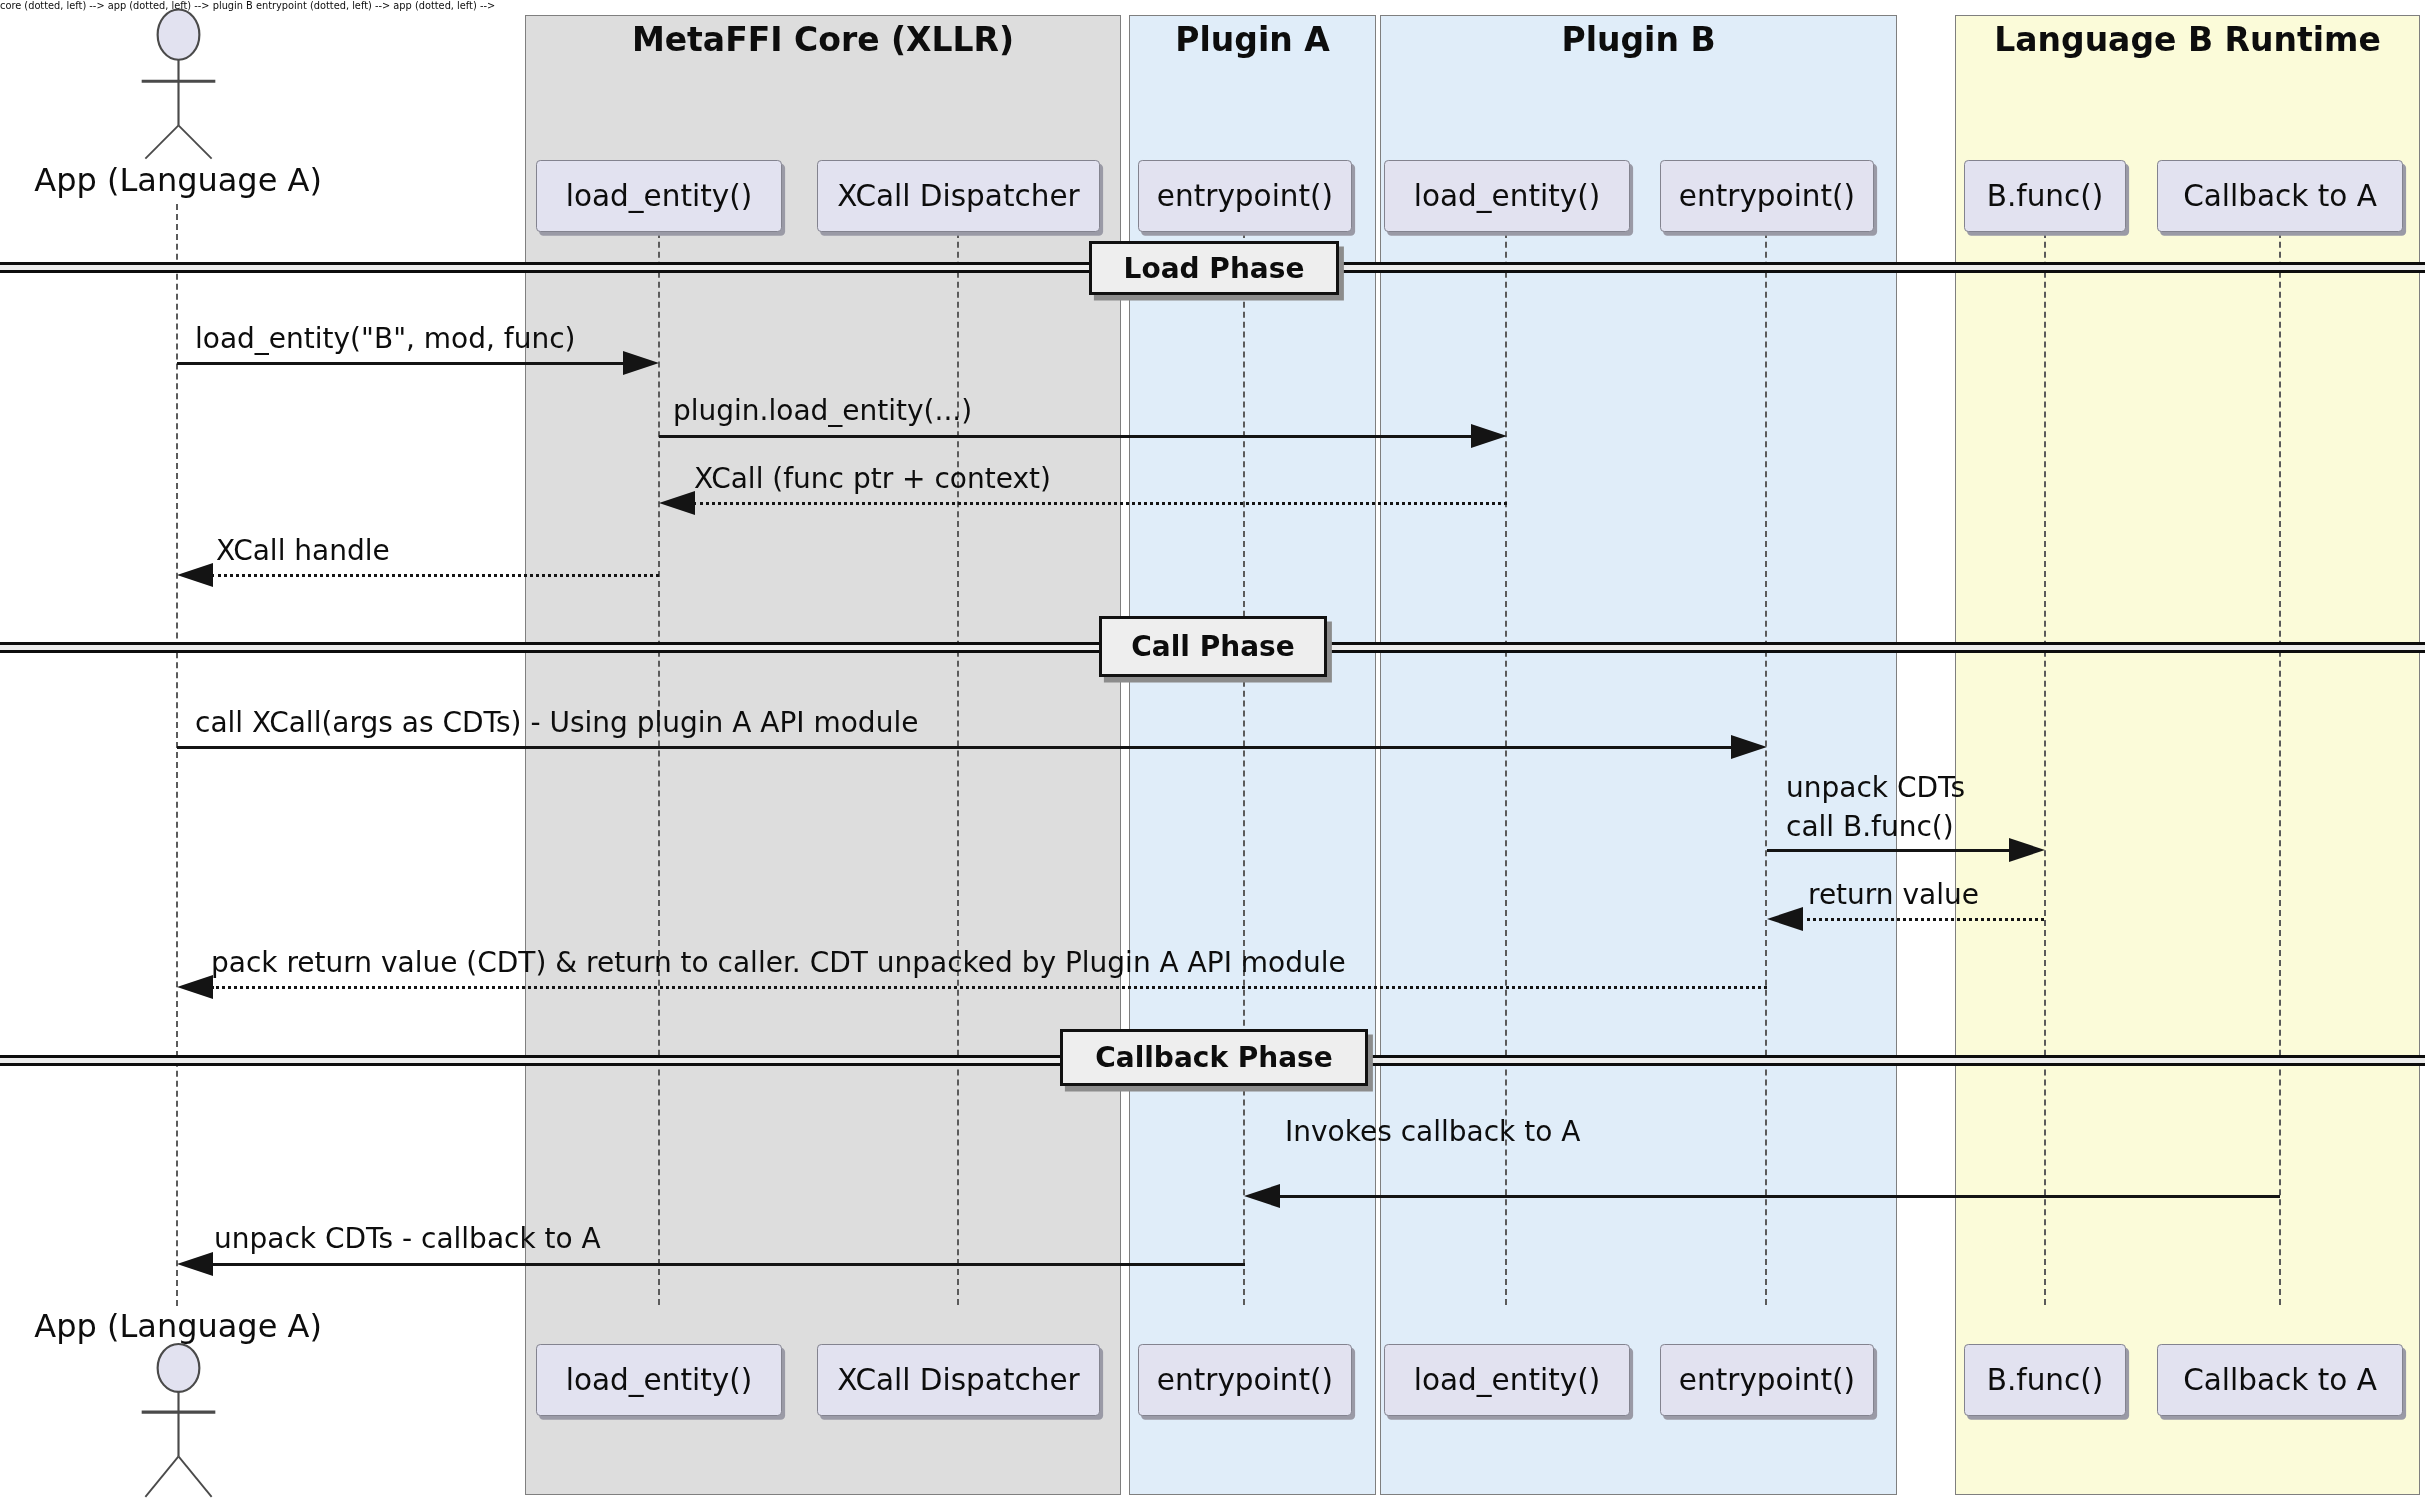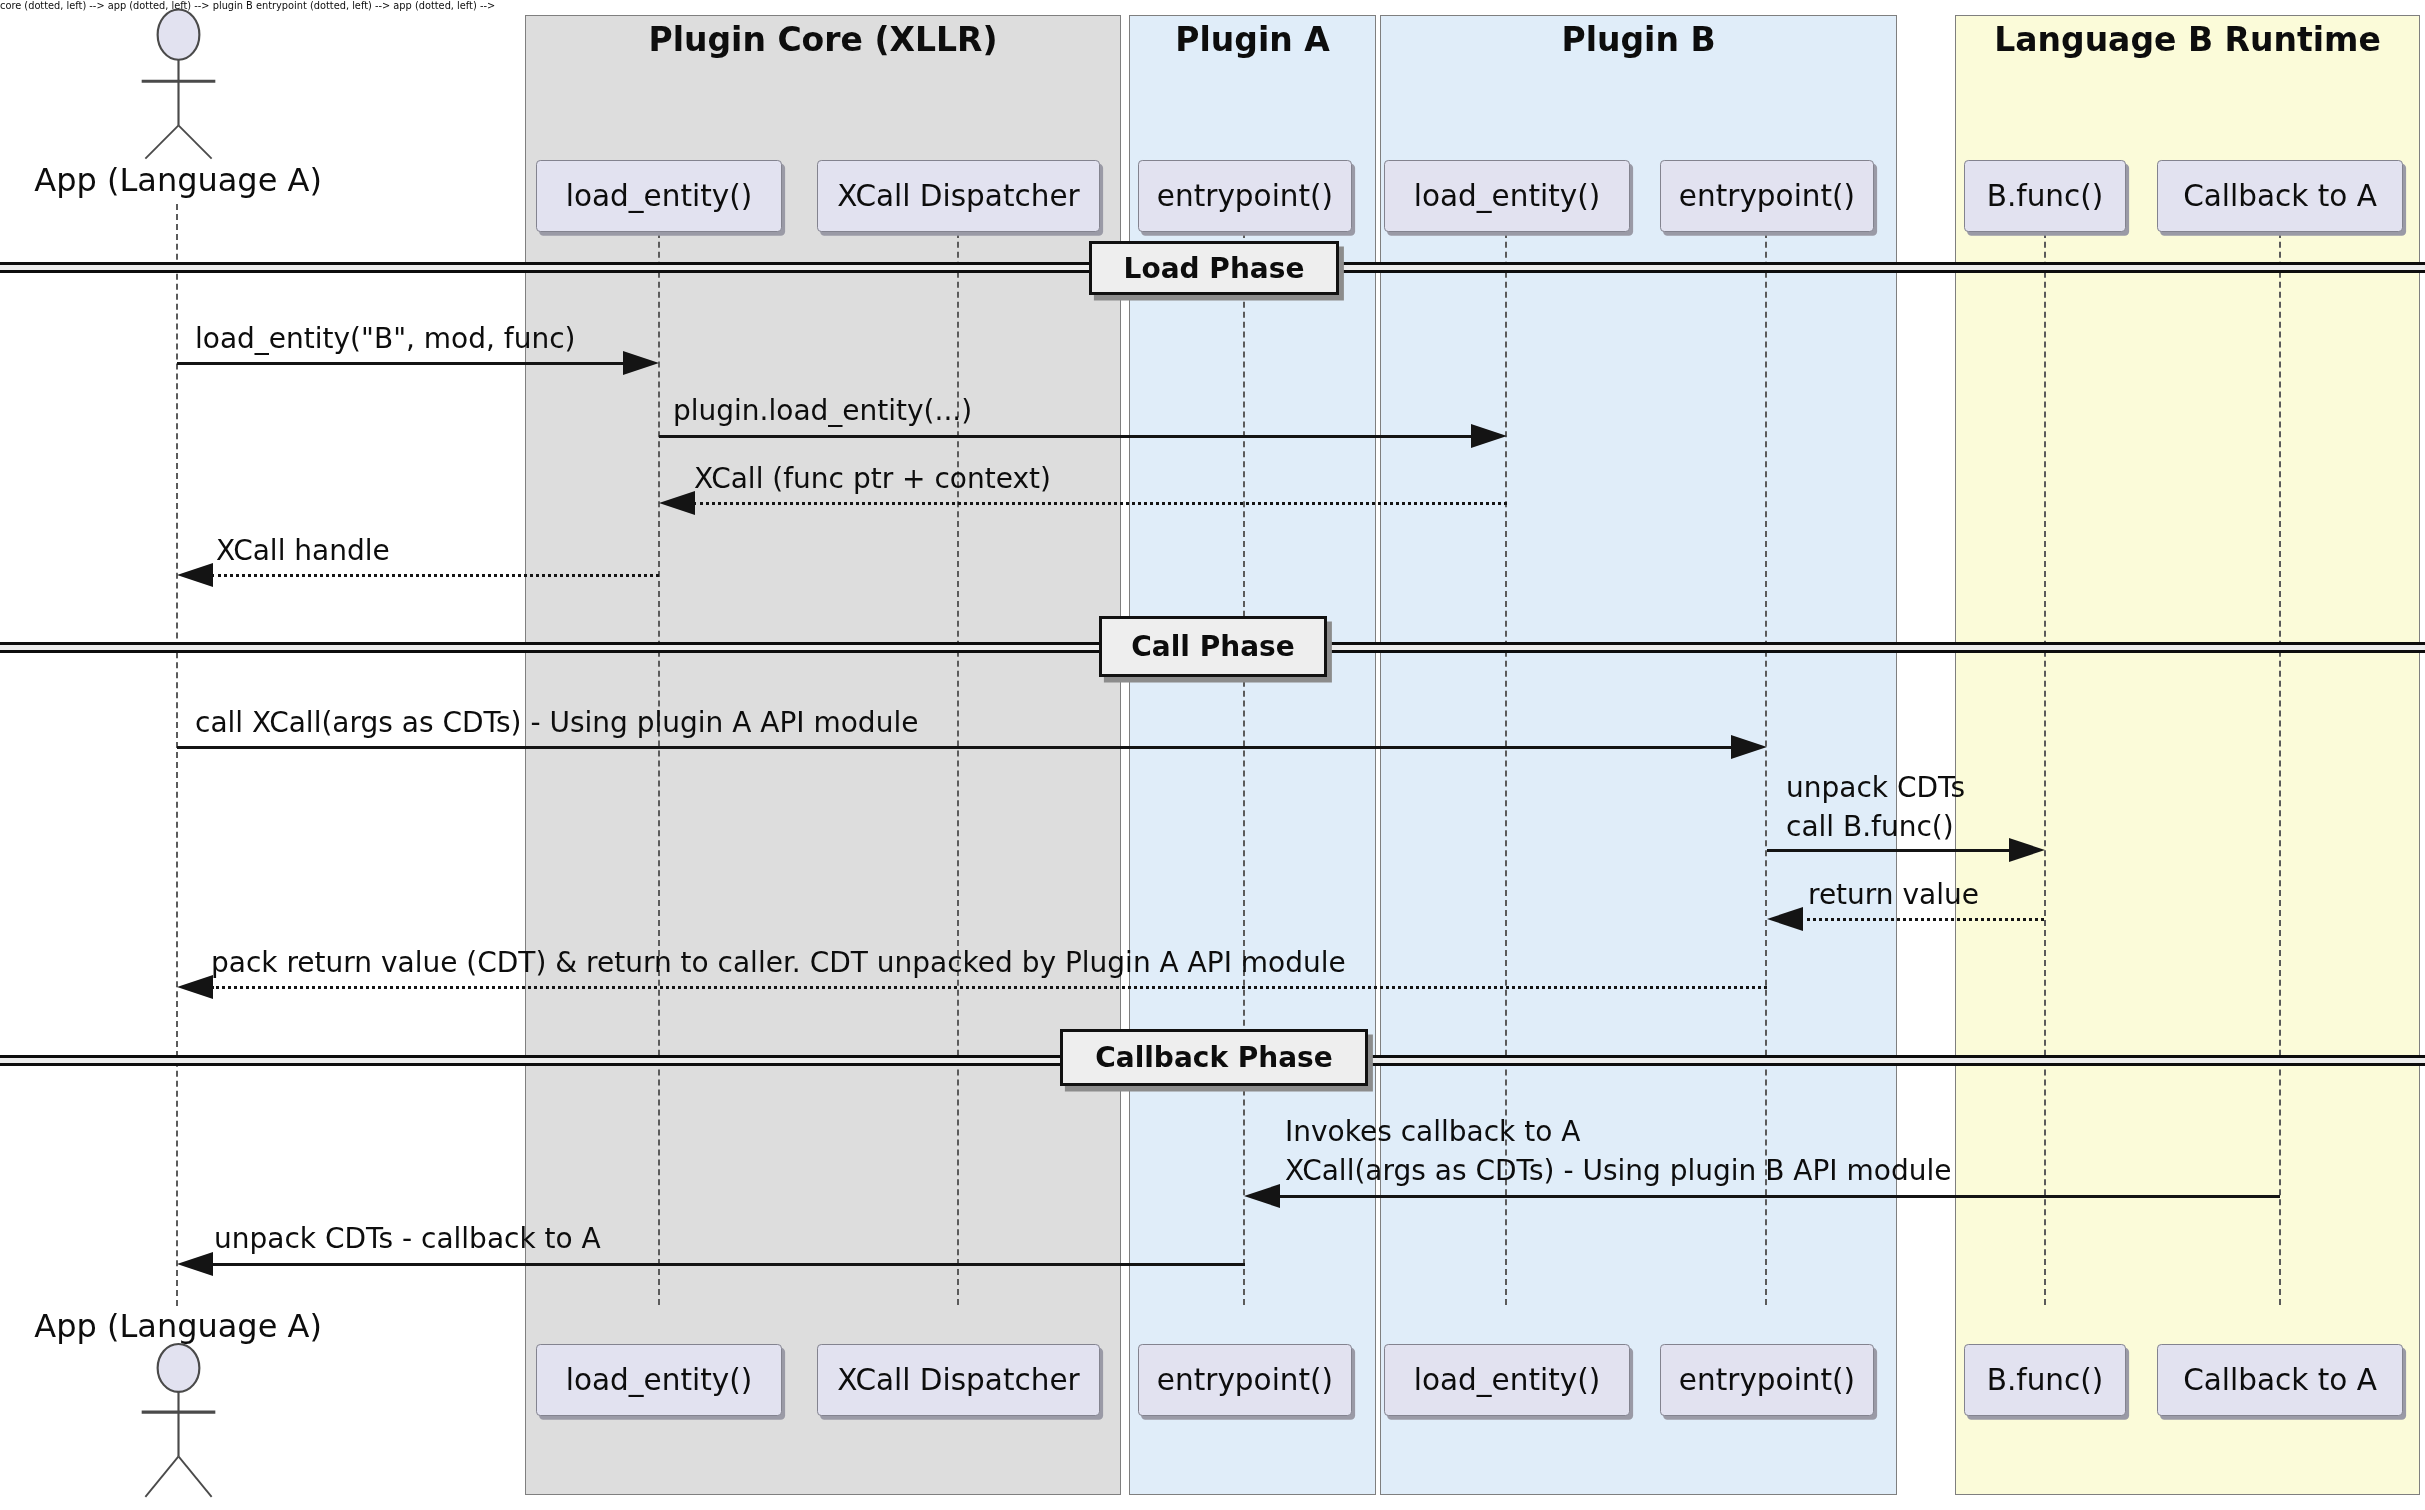--- a/index.html
+++ b/index.html
@@ -37,21 +37,21 @@
 <body>
 
 <div id="diagram">
 
   
   <div class="abs bigbox" style="left: 525px; top: 15.4px; width: 596px; height: 1480px; background: rgb(221, 221, 221);"></div>
   <div class="abs bigbox" style="left: 1129px; top: 15.4px; width: 247px; height: 1480px; background: rgb(224, 237, 249);"></div>
   <div class="abs bigbox" style="left: 1380px; top: 15.4px; width: 517px; height: 1480px; background: rgb(224, 237, 249);"></div>
   <div class="abs bigbox" style="left: 1955px; top: 15.4px; width: 465px; height: 1480px; background: rgb(251, 251, 217);"></div>
 
-  <div class="abs bigbox-title" style="left:525px;top:19.7px;width:596px;">Plugin Core (XLLR)</div>
+  <div class="abs bigbox-title" style="left:525px;top:19.7px;width:596px;">MetaFFI Core (XLLR)</div>
   <div class="abs bigbox-title" style="left:1129px;top:19.7px;width:247px;">Plugin A</div>
   <div class="abs bigbox-title" style="left:1380px;top:19.7px;width:517px;">Plugin B</div>
   <div class="abs bigbox-title" style="left:1955px;top:19.7px;width:465px;">Language B Runtime</div>
 
   
   <div class="abs lifeline" style="left:176px;top:204px;height:1102px;"></div>
   <div class="abs lifeline" style="left:658px;top:192px;height:1113px;"></div>
   <div class="abs lifeline" style="left:957px;top:192px;height:1113px;"></div>
   <div class="abs lifeline" style="left:1243px;top:192px;height:1113px;"></div>
   <div class="abs lifeline" style="left:1505px;top:192px;height:1113px;"></div>
@@ -144,21 +144,20 @@
   <div class="abs msg-line-dotted" style="left:1800px;top:918px;width:244px;"></div>
   <div class="abs arr arr-left" style="left:1767px;top:907px;"></div>
 
    app (dotted, left) --&gt;
   <div class="abs msg-label" style="left:211px;top:946px;">pack return value (CDT) &amp; return to caller. CDT unpacked by Plugin A API module</div>
   <div class="abs msg-line-dotted" style="left:211px;top:986px;width:1556px;"></div>
   <div class="abs arr arr-left" style="left:177px;top:975px;"></div>
 
   
   <div class="abs msg-label" style="left:1285px;top:1115px;">Invokes callback to A</div>
-  <div class="abs msg-label" style="left:1285px;top:1154px;">XCall(args as CDTs) - Using plugin B API module</div>
   <div class="abs msg-line-solid" style="left:1278px;top:1195px;width:1002px;"></div>
   <div class="abs arr arr-left" style="left:1244px;top:1184px;"></div>
 
   
   <div class="abs msg-label" style="left:214px;top:1222px;">unpack CDTs - callback to A</div>
   <div class="abs msg-line-solid" style="left:211px;top:1263px;width:1034px;"></div>
   <div class="abs arr arr-left" style="left:177px;top:1252px;"></div>
 
 </div>
 

